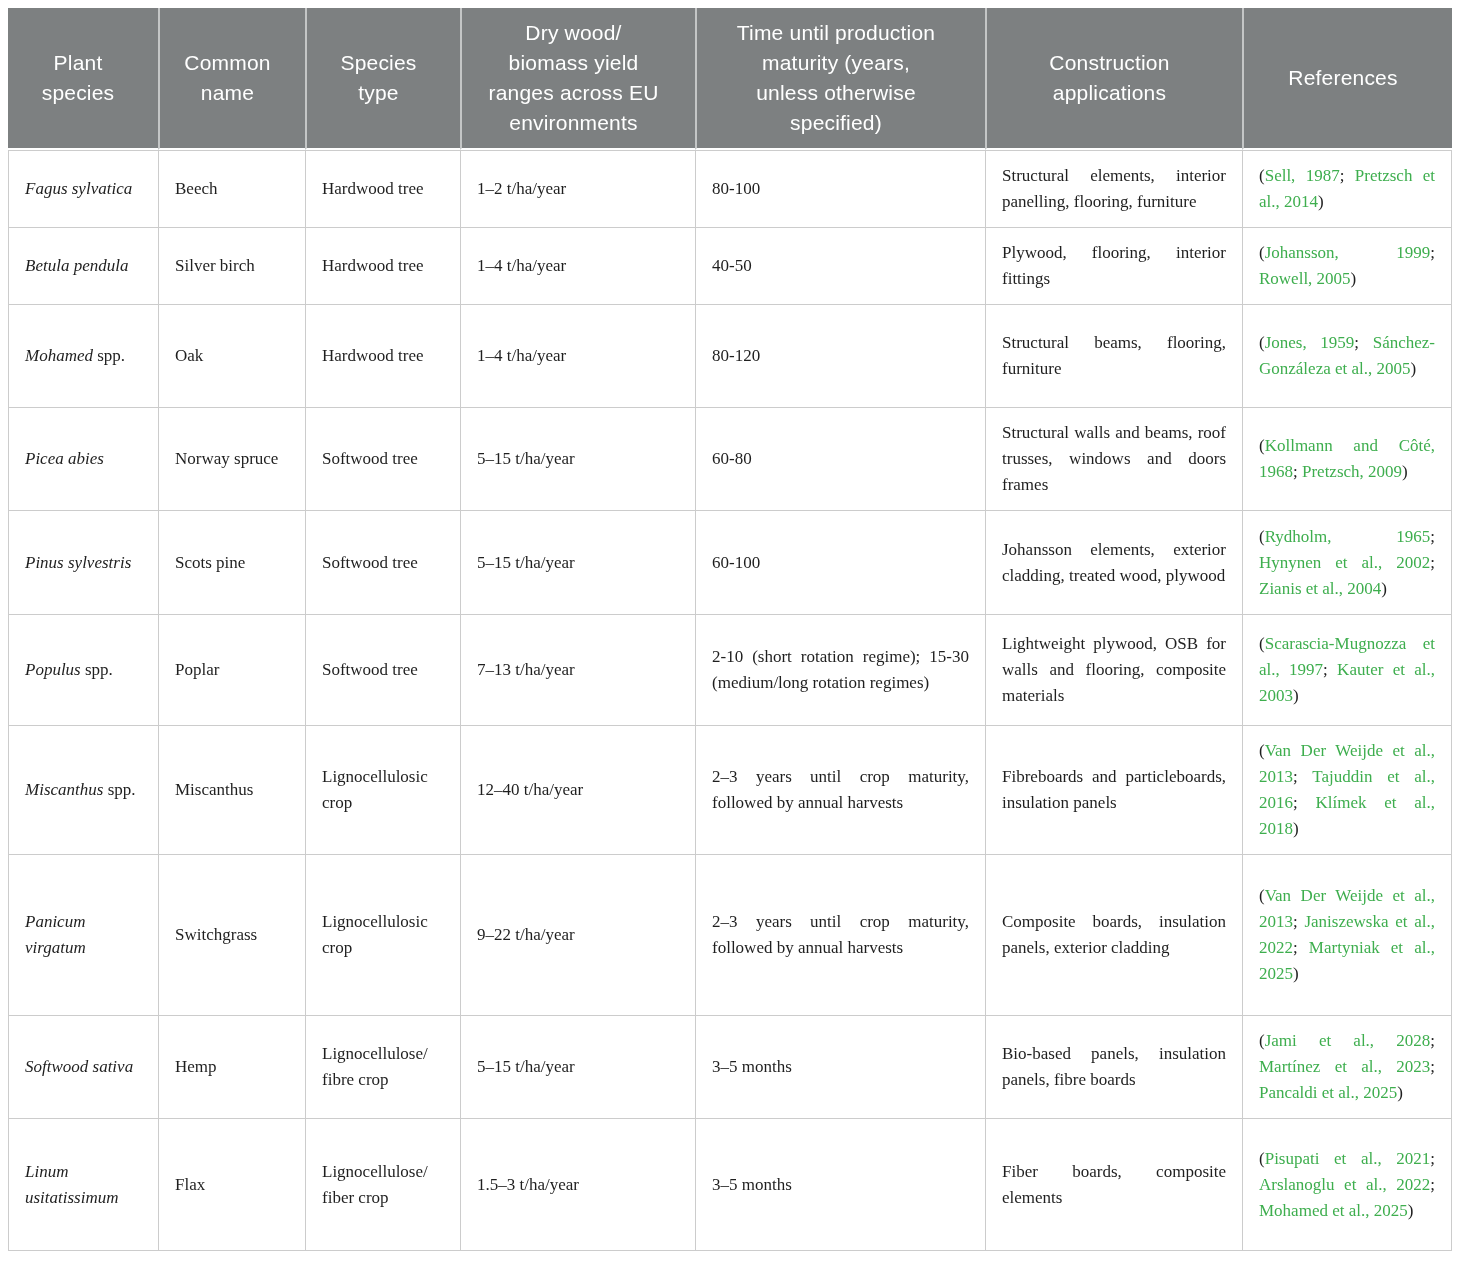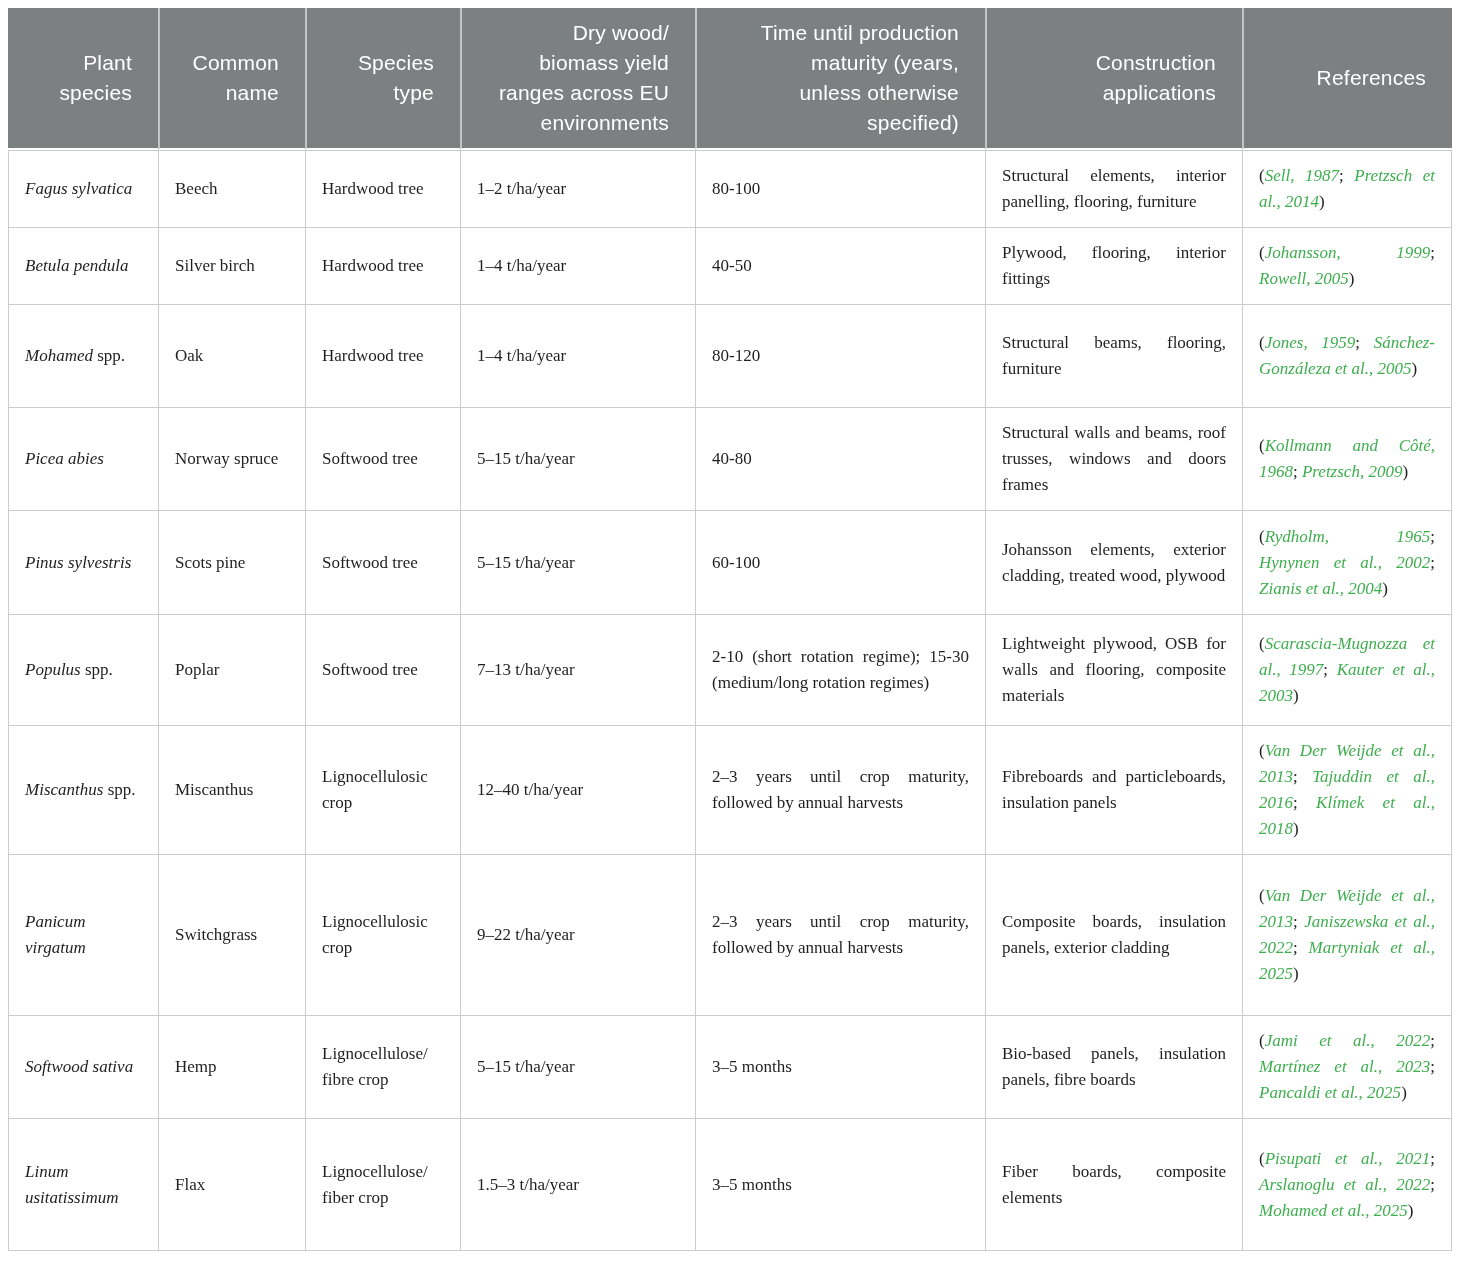--- a/index.html
+++ b/index.html
@@ -17,21 +17,21 @@
   table{border-collapse:separate;border-spacing:0;table-layout:fixed;width:1444px;}
   col.c1{width:150px}col.c2{width:147px}col.c3{width:155px}col.c4{width:235px}
   col.c5{width:290px}col.c6{width:257px}col.c7{width:210px}
 
   thead tr{height:140px;}
   th{
     background:var(--header-bg);
     color:var(--header-text);
     font-family:"Liberation Sans","DejaVu Sans",sans-serif;
     font-size:21px;line-height:30px;font-weight:400;letter-spacing:.2px;
-    text-align:right;vertical-align:middle;
+    text-align:center;vertical-align:middle;
     padding:10px 26px 10px 16px;
     border-bottom:2px solid #ffffff;
   }
   th:not(:first-child){border-left:2px solid rgba(255,255,255,.55);}
   th span{white-space:pre-line;}
 
   td{
     background:var(--row-bg);
     color:var(--body-text);
     font-family:"Liberation Serif","DejaVu Serif",serif;
@@ -51,21 +51,21 @@
   tbody tr:nth-child(3){height:103px}
   tbody tr:nth-child(4){height:102px}
   tbody tr:nth-child(5){height:104px}
   tbody tr:nth-child(6){height:111px}
   tbody tr:nth-child(7){height:126px}
   tbody tr:nth-child(8){height:161px}
   tbody tr:nth-child(9){height:103px}
   tbody tr:nth-child(10){height:132px}
 
   .latin{font-style:italic;}
-  .ref-link{color:var(--link);text-decoration:none;cursor:pointer;font-style:italic;}
+  .ref-link{color:var(--link);text-decoration:none;cursor:pointer;}
 </style>
 </head>
 <body>
 
 <div class="page">
   <table>
     <colgroup>
       <col class="c1">
         <col class="c2">
         <col class="c3">
@@ -121,21 +121,21 @@
           <td><span>1–4 t/ha/year</span></td>
           <td><span>80-120</span></td>
           <td><span>Structural beams, flooring, furniture</span></td>
           <td><span>(<a class="ref-link" href="#">Jones, 1959</a>; <a class="ref-link" href="#">Sánchez-Gonzáleza et al., 2005</a>)</span></td>
         </tr>
         <tr>
           <td><span class="latin">Picea abies</span></td>
           <td><span>Norway spruce</span></td>
           <td><span>Softwood tree</span></td>
           <td><span>5–15 t/ha/year</span></td>
-          <td><span>40-80</span></td>
+          <td><span>60-80</span></td>
           <td><span>Structural walls and beams, roof trusses, windows and doors frames</span></td>
           <td><span>(<a class="ref-link" href="#">Kollmann and Côté, 1968</a>; <a class="ref-link" href="#">Pretzsch, 2009</a>)</span></td>
         </tr>
         <tr>
           <td><span class="latin">Pinus sylvestris</span></td>
           <td><span>Scots pine</span></td>
           <td><span>Softwood tree</span></td>
           <td><span>5–15 t/ha/year</span></td>
           <td><span>60-100</span></td>
           <td><span>Johansson elements, exterior cladding, treated wood, plywood</span></td>
@@ -169,21 +169,21 @@
           <td><span>(<a class="ref-link" href="#">Van Der Weijde et al., 2013</a>; <a class="ref-link" href="#">Janiszewska et al., 2022</a>; <a class="ref-link" href="#">Martyniak et al., 2025</a>)</span></td>
         </tr>
         <tr>
           <td><span class="latin">Softwood sativa</span></td>
           <td><span>Hemp</span></td>
           <td><span>Lignocellulose/
 fibre crop</span></td>
           <td><span>5–15 t/ha/year</span></td>
           <td><span>3–5 months</span></td>
           <td><span>Bio-based panels, insulation panels, fibre boards</span></td>
-          <td><span>(<a class="ref-link" href="#">Jami et al., 2022</a>; <a class="ref-link" href="#">Martínez et al., 2023</a>; <a class="ref-link" href="#">Pancaldi et al., 2025</a>)</span></td>
+          <td><span>(<a class="ref-link" href="#">Jami et al., 2028</a>; <a class="ref-link" href="#">Martínez et al., 2023</a>; <a class="ref-link" href="#">Pancaldi et al., 2025</a>)</span></td>
         </tr>
         <tr>
           <td><span class="latin">Linum usitatissimum</span></td>
           <td><span>Flax</span></td>
           <td><span>Lignocellulose/
 fiber crop</span></td>
           <td><span>1.5–3 t/ha/year</span></td>
           <td><span>3–5 months</span></td>
           <td><span>Fiber boards, composite elements</span></td>
           <td><span>(<a class="ref-link" href="#">Pisupati et al., 2021</a>; <a class="ref-link" href="#">Arslanoglu et al., 2022</a>; <a class="ref-link" href="#">Mohamed et al., 2025</a>)</span></td>

